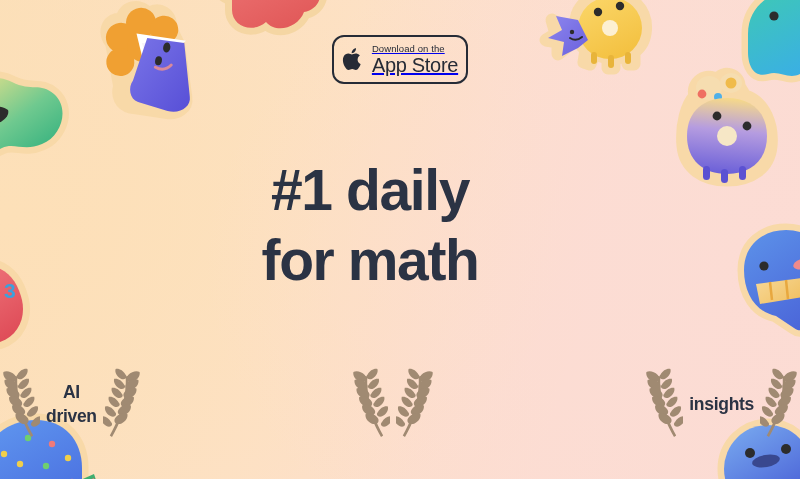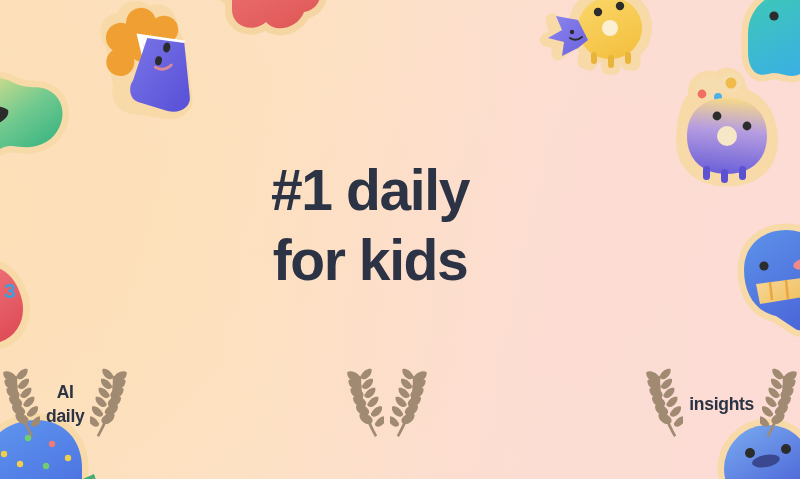--- a/index.html
+++ b/index.html
@@ -341,24 +341,34 @@
       <circle cx="20" cy="70" r="3.2" fill="#ef7a7a"></circle>
       <circle cx="96" cy="74" r="3.2" fill="#ef7a7a"></circle>
       <ellipse cx="38" cy="78" rx="8" ry="4" fill="#2c2c2c"></ellipse>
       <path d="M64 74 Q74 84 86 74" stroke="#2c2c2c" stroke-width="3.2" fill="none" stroke-linecap="round"></path>
       <ellipse cx="92" cy="82" rx="4" ry="5" fill="#2c2c2c"></ellipse>
       <path d="M100 74 L118 66 L124 84 L106 92 Z" fill="#3fae6f"></path>
       <path d="M104 76 L118 70 L120 82" fill="#ef7a7a"></path>
     </svg>
   </div>
 
+  <a class="appstore-badge" href="#">
+    <svg class="appstore-apple" viewBox="0 0 22 26">
+      <path fill="#262b36" d="M15.6 13.6c0-2.7 2.2-4 2.3-4.1-1.3-1.8-3.2-2.1-3.9-2.1-1.7-.2-3.3 1-4.1 1-.9 0-2.2-1-3.6-.9-1.8 0-3.6 1.1-4.5 2.7-1.9 3.3-.5 8.3 1.4 11 .9 1.3 2 2.8 3.4 2.8 1.4-.1 1.9-.9 3.6-.9s2.1.9 3.6.9c1.5 0 2.4-1.3 3.3-2.7 1-1.5 1.5-3 1.5-3.1-.1 0-2.9-1.1-3-4.6z"></path>
+      <path fill="#262b36" d="M12.9 5.6c.7-.9 1.2-2.2 1.1-3.4-1.1 0-2.4.7-3.2 1.7-.7.8-1.3 2.1-1.1 3.3 1.2.1 2.5-.6 3.2-1.6z"></path>
+    </svg>
+    <span class="appstore-text">
+      <span class="appstore-sub">Download on the</span>
+      <span class="appstore-main">App Store</span>
+    </span>
+  </a>
 
   <h1 class="headline">
     <span class="hl-line">#1 daily</span>
-    <span class="hl-line">for kids</span>
+    <span class="hl-line">for math</span>
   </h1>
 
   <div class="awards">
 
     <div class="award">
       <svg class="laurel" viewBox="0 0 40 74">
         <g fill="#a08a72">
           <path d="M31 70 C24 58 17 42 15 24 C14.4 19 14.2 14 14.6 9 L17.4 9.4
                    C17 14.2 17.2 19 17.8 23.6 C19.7 41 26.4 56.6 33.2 68.4 Z"></path>
           <path d="M14.8 8 C11 4 6 3.4 3.4 5 C2.6 8.2 5 12.6 9.2 14.4 C12 15.6 14.6 15 15.8 13.4 C16.8 12 16.6 9.8 14.8 8 Z"></path>
@@ -370,21 +380,21 @@
           <path d="M17.6 7.6 C19.6 3.6 24 1.2 27.4 2 C28.4 5 26.4 9.4 22.6 11.4 C20 12.8 17.6 12.4 16.8 10.8 C16.2 9.6 16.6 8.6 17.6 7.6 Z"></path>
           <path d="M19 17.4 C21 13.4 25.4 11 28.8 11.8 C29.8 14.8 27.8 19.2 24 21.2 C21.4 22.6 19 22.2 18.2 20.6 C17.6 19.4 18 18.4 19 17.4 Z"></path>
           <path d="M21.4 26.4 C23.4 22.4 27.8 20 31.2 20.8 C32.2 23.8 30.2 28.2 26.4 30.2 C23.8 31.6 21.4 31.2 20.6 29.6 C20 28.4 20.4 27.4 21.4 26.4 Z"></path>
           <path d="M24.4 35.4 C26.4 31.4 30.8 29 34.2 29.8 C35.2 32.8 33.2 37.2 29.4 39.2 C26.8 40.6 24.4 40.2 23.6 38.6 C23 37.4 23.4 36.4 24.4 35.4 Z"></path>
           <path d="M28 45 C30 41 34.4 38.6 37.8 39.4 C38.8 42.4 36.8 46.8 33 48.8 C30.4 50.2 28 49.8 27.2 48.2 C26.6 47 27 46 28 45 Z"></path>
           <path d="M32 55 C34 51 38.4 48.6 41.8 49.4 C42.8 52.4 40.8 56.8 37 58.8 C34.4 60.2 32 59.8 31.2 58.2 C30.6 57 31 56 32 55 Z"></path>
         </g>
       </svg>
       <div class="award-label">
         <div>AI</div>
-        <div>daily</div>
+        <div>driven</div>
       </div>
       <svg class="laurel right" viewBox="0 0 40 74">
         <use href="#laurel-shape"></use>
         <g fill="#a08a72">
           <path d="M31 70 C24 58 17 42 15 24 C14.4 19 14.2 14 14.6 9 L17.4 9.4
                    C17 14.2 17.2 19 17.8 23.6 C19.7 41 26.4 56.6 33.2 68.4 Z"></path>
           <path d="M14.8 8 C11 4 6 3.4 3.4 5 C2.6 8.2 5 12.6 9.2 14.4 C12 15.6 14.6 15 15.8 13.4 C16.8 12 16.6 9.8 14.8 8 Z"></path>
           <path d="M16 16 C12.2 12 7.2 11.4 4.6 13 C3.8 16.2 6.2 20.6 10.4 22.4 C13.2 23.6 15.8 23 17 21.4 C18 20 17.8 17.8 16 16 Z"></path>
           <path d="M18 24.6 C14.2 20.6 9.2 20 6.6 21.6 C5.8 24.8 8.2 29.2 12.4 31 C15.2 32.2 17.8 31.6 19 30 C20 28.6 19.8 26.4 18 24.6 Z"></path>
           <path d="M20.6 33 C16.8 29 11.8 28.4 9.2 30 C8.4 33.2 10.8 37.6 15 39.4 C17.8 40.6 20.4 40 21.6 38.4 C22.6 37 22.4 34.8 20.6 33 Z"></path>

